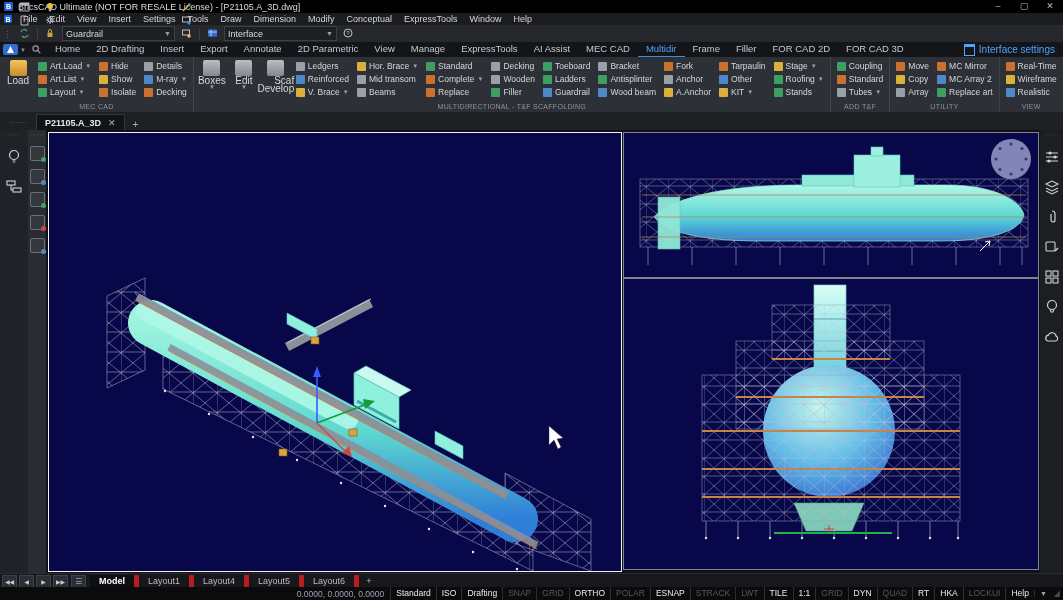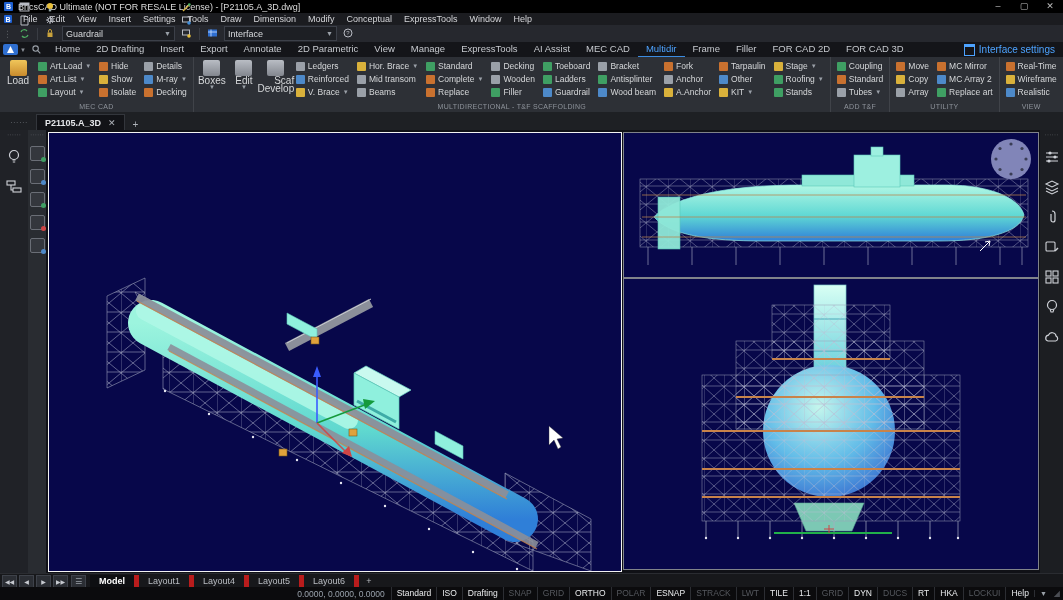--- a/index.html
+++ b/index.html
@@ -871,21 +871,21 @@
         <span class="tgl off">GRID</span>
         <span class="tgl on">ORTHO</span>
         <span class="tgl off">POLAR</span>
         <span class="tgl on">ESNAP</span>
         <span class="tgl off">STRACK</span>
         <span class="tgl off">LWT</span>
         <span class="tgl on">TILE</span>
         <span class="tgl on">1:1</span>
         <span class="tgl off">GRID</span>
         <span class="tgl on">DYN</span>
-        <span class="tgl off">DUCS</span>
+        <span class="tgl off">QUAD</span>
         <span class="tgl on">RT</span>
         <span class="tgl on">HKA</span>
         <span class="tgl off">LOCKUI</span>
         <span class="tgl on">Help</span>
       </span>
     <span class="sb-arr">▼</span>
     <span class="sb-resize">◢</span>
   </div>
 
 </div>

